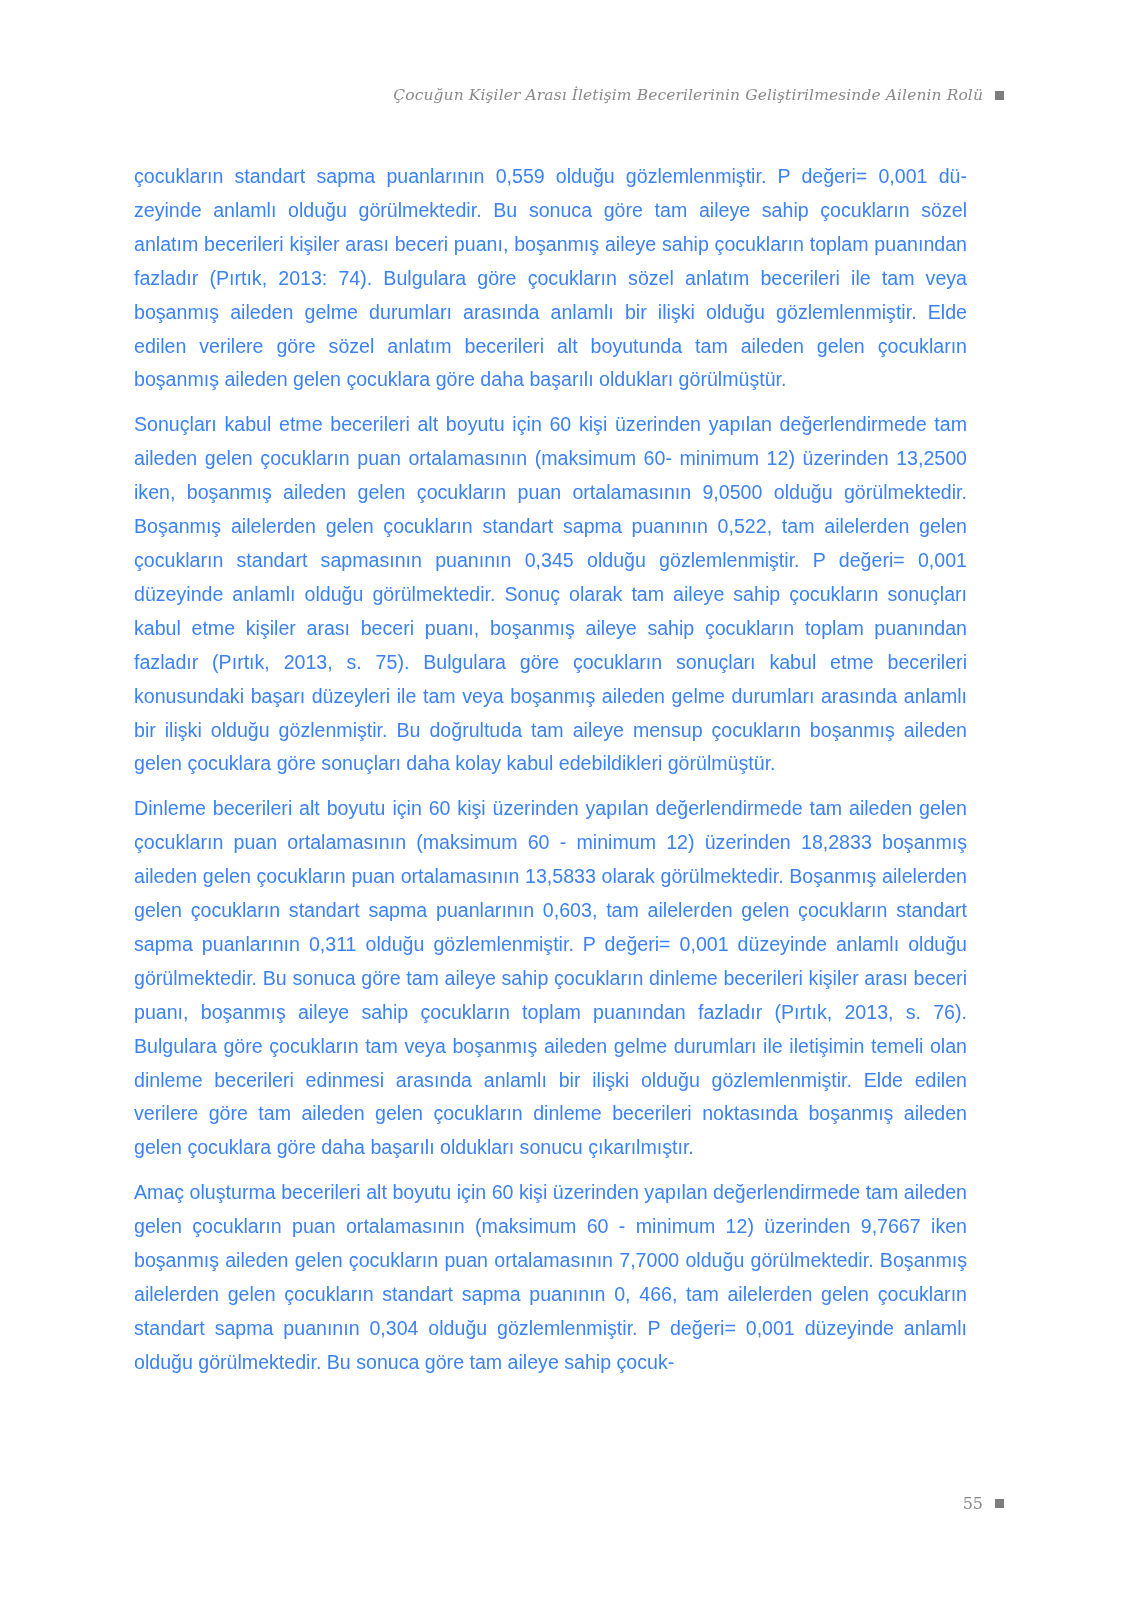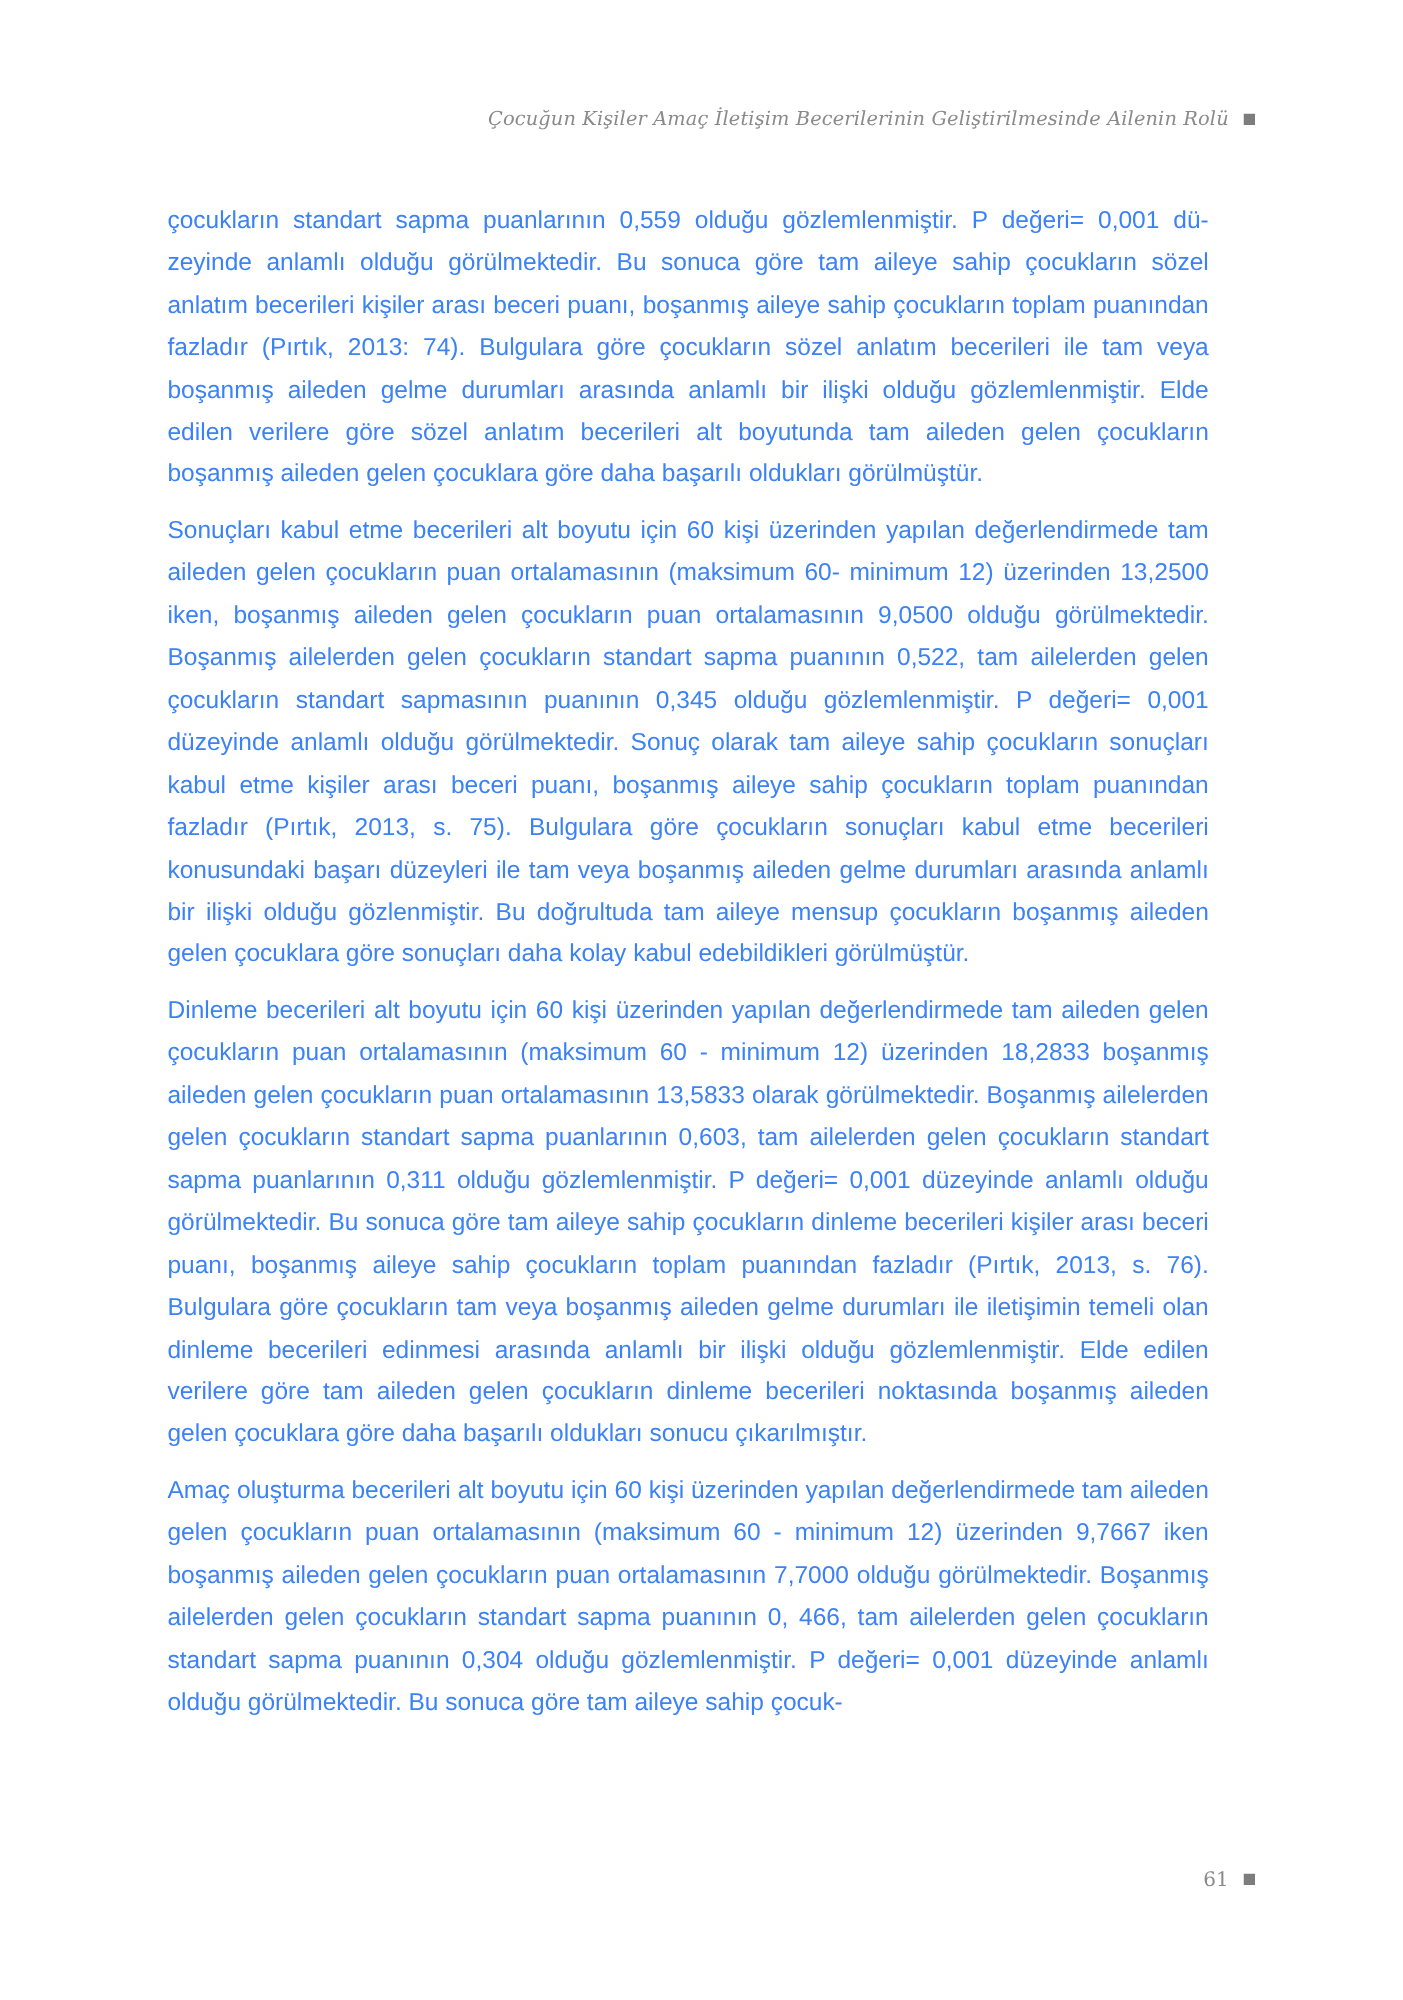--- a/index.html
+++ b/index.html
@@ -20,27 +20,27 @@
   .footer {
     position: absolute; top: 1494px; right: 118px;
     font-family: "DejaVu Serif", serif; font-size: 16px; color: #8a8a8a;
     display: flex; align-items: center; gap: 12px;
   }
 </style>
 </head>
 <body>
 
 <div class="running-header">
-  <span>Çocuğun Kişiler Amaç İletişim Becerilerinin Geliştirilmesinde Ailenin Rolü</span>
+  <span>Çocuğun Kişiler Arası İletişim Becerilerinin Geliştirilmesinde Ailenin Rolü</span>
   <span class="sq"></span>
 </div>
 
 <div class="body-text">
   <p>çocukların standart sapma puanlarının 0,559 olduğu gözlemlenmiştir. P değeri= 0,001 dü­zeyinde anlamlı olduğu görülmektedir. Bu sonuca göre tam aileye sahip çocukların sözel anlatım becerileri kişiler arası beceri puanı, boşanmış aileye sahip çocukların toplam pua­nından fazladır (Pırtık, 2013: 74). Bulgulara göre çocukların sözel anlatım becerileri ile tam veya boşanmış aileden gelme durumları arasında anlamlı bir ilişki olduğu gözlemlenmiştir. Elde edilen verilere göre sözel anlatım becerileri alt boyutunda tam aileden gelen çocukla­rın boşanmış aileden gelen çocuklara göre daha başarılı oldukları görülmüştür.</p>
   <p>Sonuçları kabul etme becerileri alt boyutu için 60 kişi üzerinden yapılan değerlendirmede tam aileden gelen çocukların puan ortalamasının (maksimum 60- minimum 12) üzerin­den 13,2500 iken, boşanmış aileden gelen çocukların puan ortalamasının 9,0500 olduğu görülmektedir. Boşanmış ailelerden gelen çocukların standart sapma puanının 0,522, tam ailelerden gelen çocukların standart sapmasının puanının 0,345 olduğu gözlemlenmiştir. P değeri= 0,001 düzeyinde anlamlı olduğu görülmektedir.  Sonuç olarak tam aileye sahip çocukların sonuçları kabul etme kişiler arası beceri puanı, boşanmış aileye sahip çocukların toplam puanından fazladır (Pırtık, 2013, s. 75). Bulgulara göre çocukların sonuçları kabul etme becerileri konusundaki başarı düzeyleri ile tam veya boşanmış aileden gelme durum­ları arasında anlamlı bir ilişki olduğu gözlenmiştir. Bu doğrultuda tam aileye mensup ço­cukların boşanmış aileden gelen çocuklara göre sonuçları daha kolay kabul edebildikleri görülmüştür.</p>
   <p>Dinleme becerileri alt boyutu için 60 kişi üzerinden yapılan değerlendirmede tam aileden gelen çocukların puan ortalamasının (maksimum 60 - minimum 12) üzerinden 18,2833 boşanmış aileden gelen çocukların puan ortalamasının 13,5833 olarak görülmektedir. Bo­şanmış ailelerden gelen çocukların standart sapma puanlarının 0,603, tam ailelerden gelen çocukların standart sapma puanlarının 0,311 olduğu gözlemlenmiştir. P değeri= 0,001 dü­zeyinde anlamlı olduğu görülmektedir. Bu sonuca göre tam aileye sahip çocukların dinle­me becerileri kişiler arası beceri puanı, boşanmış aileye sahip çocukların toplam puanından fazladır (Pırtık, 2013, s. 76). Bulgulara göre çocukların tam veya boşanmış aileden gelme durumları ile iletişimin temeli olan dinleme becerileri edinmesi arasında anlamlı bir ilişki olduğu gözlemlenmiştir. Elde edilen verilere göre tam aileden gelen çocukların dinleme becerileri noktasında boşanmış aileden gelen çocuklara göre daha başarılı oldukları sonu­cu çıkarılmıştır.</p>
   <p>Amaç oluşturma becerileri alt boyutu için 60 kişi üzerinden yapılan değerlendirmede tam aileden gelen çocukların puan ortalamasının (maksimum 60 - minimum 12) üzerinden 9,7667 iken boşanmış aileden gelen çocukların puan ortalamasının 7,7000 olduğu görül­mektedir. Boşanmış ailelerden gelen çocukların standart sapma puanının  0, 466, tam aile­lerden gelen çocukların standart sapma puanının 0,304 olduğu gözlemlenmiştir. P değeri= 0,001 düzeyinde anlamlı olduğu görülmektedir. Bu sonuca göre tam aileye sahip çocuk-</p>
 </div>
 
 <div class="footer">
-  <span>61</span>
+  <span>55</span>
   <span class="sq"></span>
 </div>
 
 </body></html>

